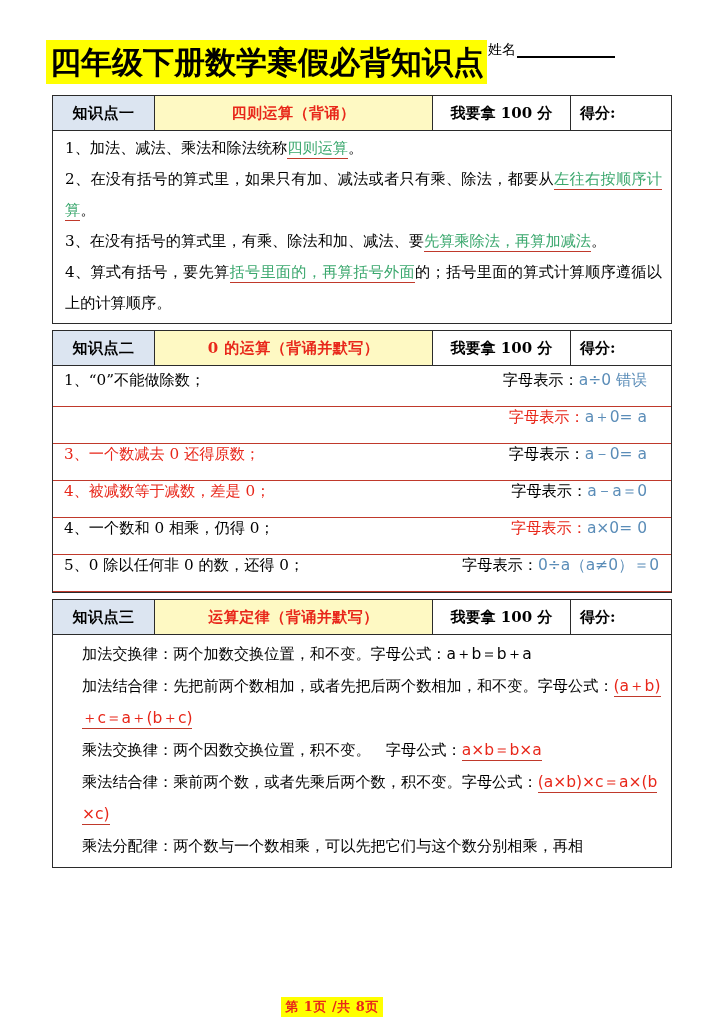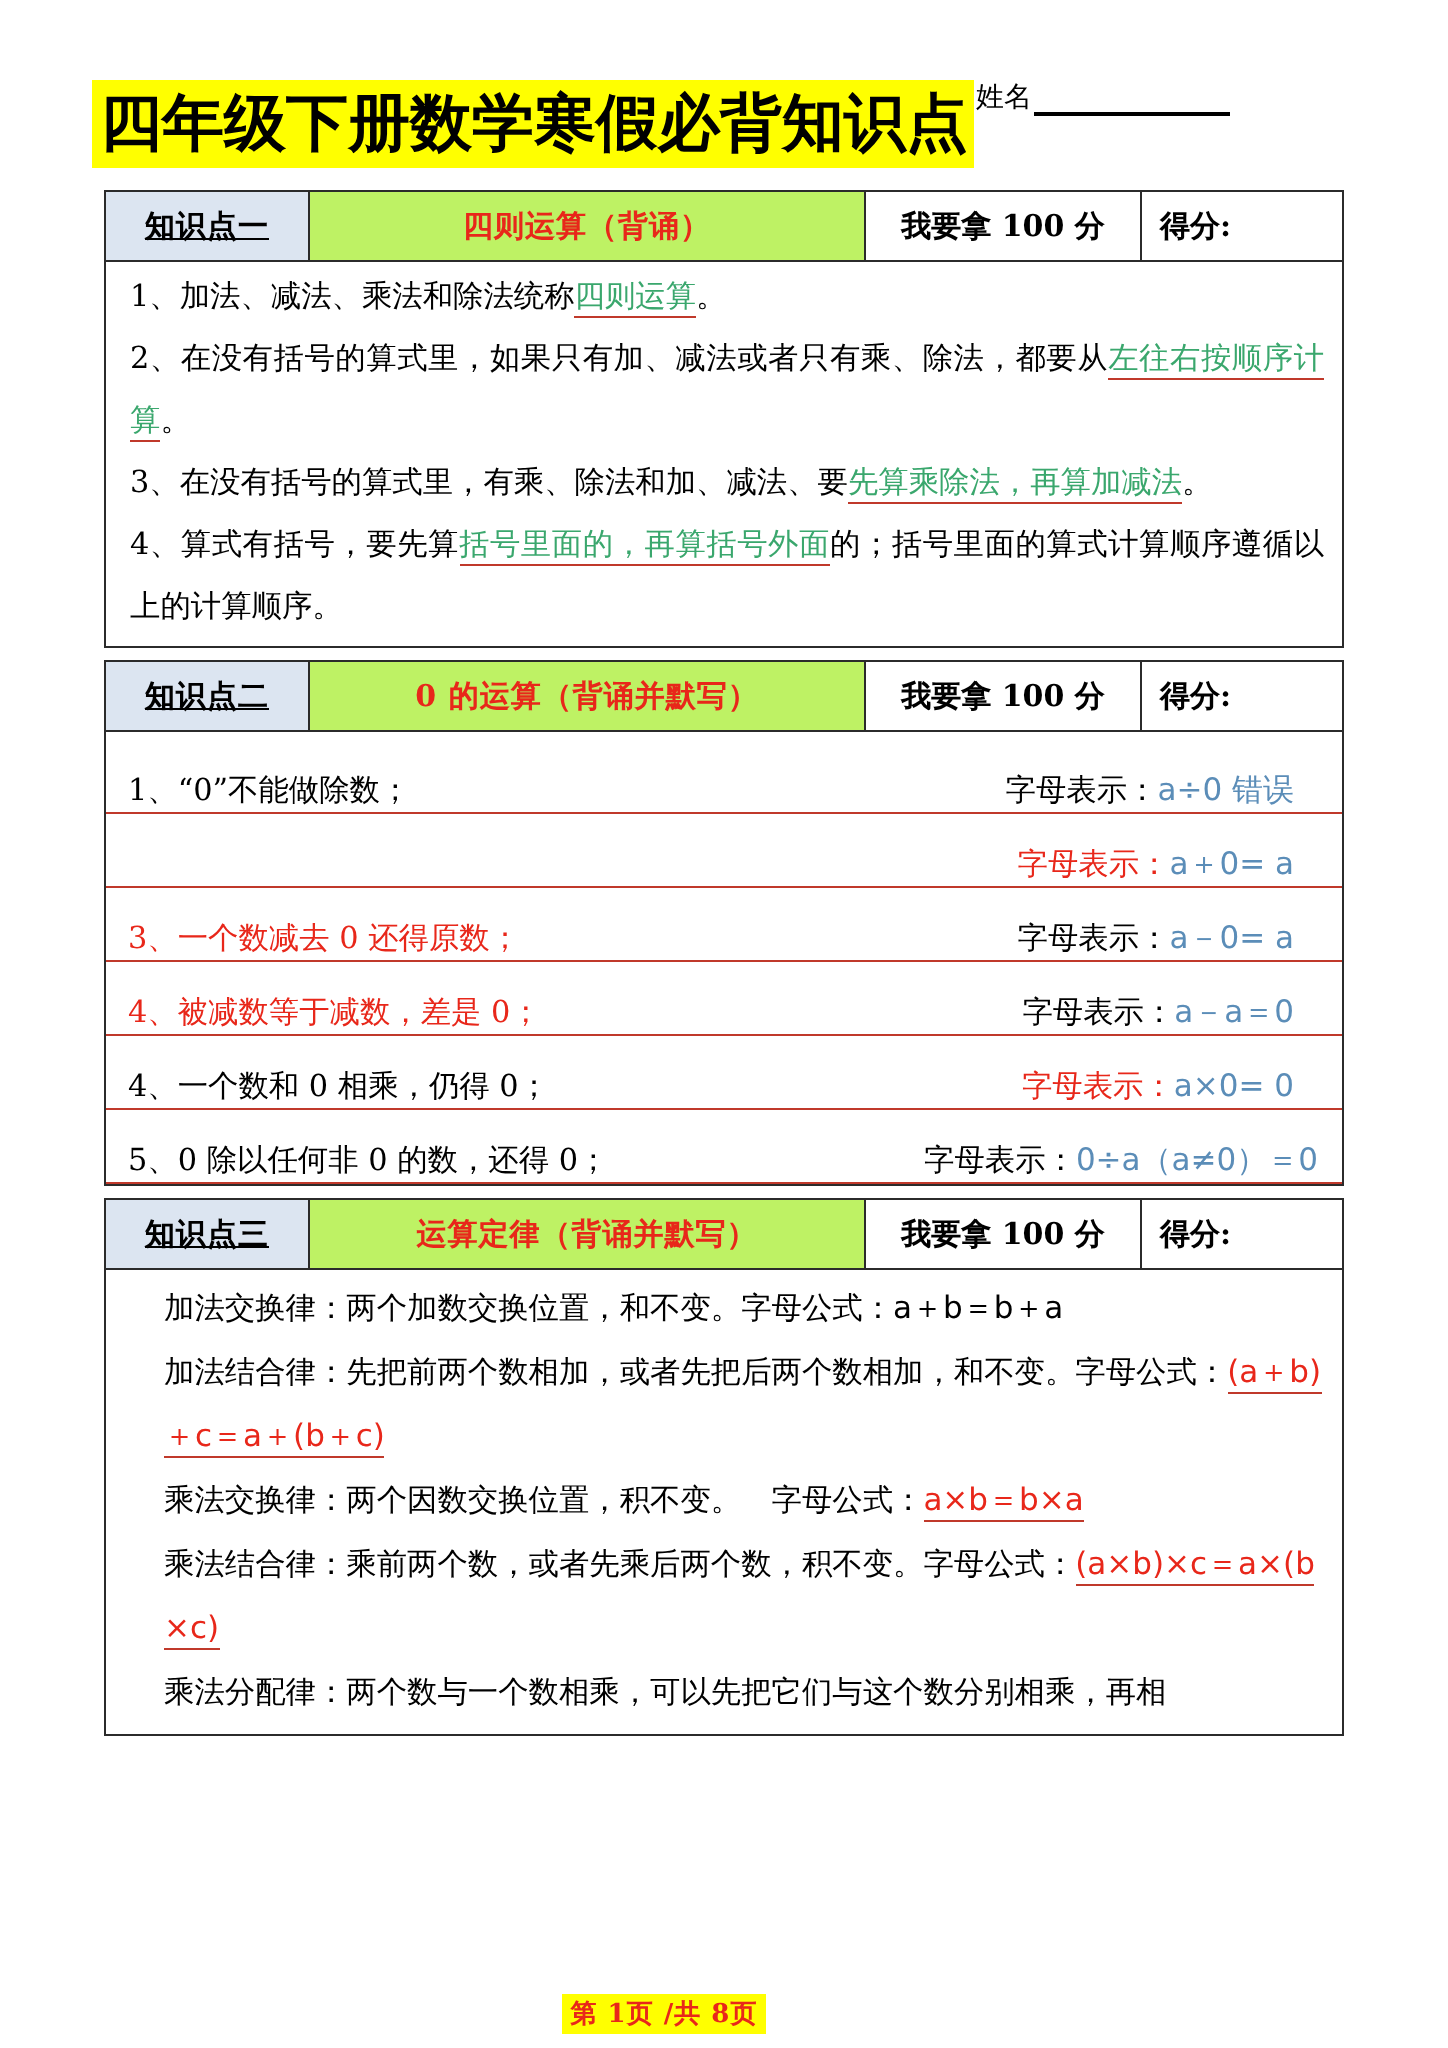--- a/index.html
+++ b/index.html
@@ -88,25 +88,24 @@
     font-size: 15px;
     font-weight: bold;
     font-family: "DejaVu Serif", "Liberation Serif", serif;
   }
   .cell-kp {
     width: 102px;
     background: #dce5f1;
     border-right: 1.6px solid #2b2b2b;
     color: #000;
     letter-spacing: 0.5px;
-    text-decoration: underline;
   }
   .cell-topic {
     flex: 1;
-    background: #bef264;
+    background: #fef9c3;
     border-right: 1.6px solid #2b2b2b;
     color: #e8271a;
     letter-spacing: 0.5px;
   }
   .cell-goal {
     width: 138px;
     background: #ffffff;
     border-right: 1.6px solid #2b2b2b;
     color: #000;
   }
@@ -139,21 +138,21 @@
   .hl-green {
     color: #3aa76d;
     border-bottom: 1.6px solid #c0392b;
     padding-bottom: 1px;
     margin-top: 27px;
   }
 
   
   .z-row {
     display: flex;
-    align-items: flex-end;
+    align-items: flex-start;
     height: 37px;
     padding: 0 10px 0 11px;
     border-bottom: 1.8px solid #c0392b;
     box-sizing: border-box;
     font-family: "DejaVu Serif", "Liberation Serif", serif;
   }
   .z-row:last-child { border-bottom: 1.8px solid #c0392b; }
   .z-left {
     font-size: 15.2px;
     white-space: nowrap;

